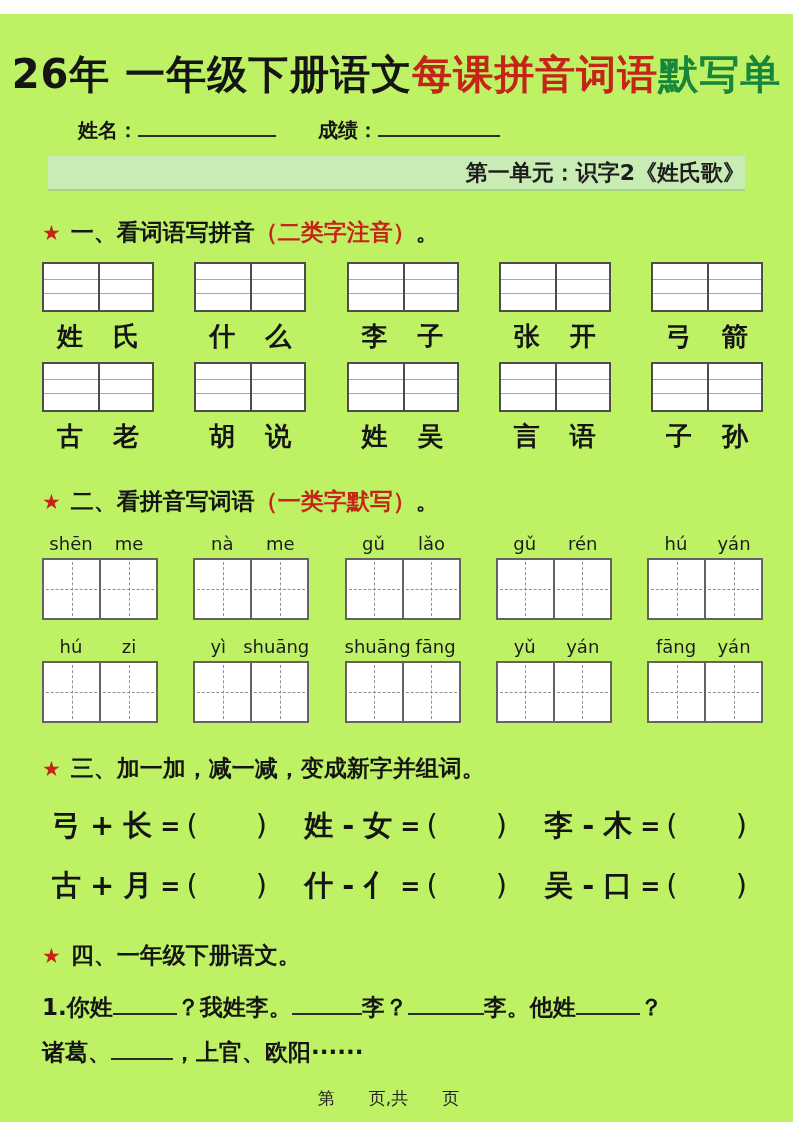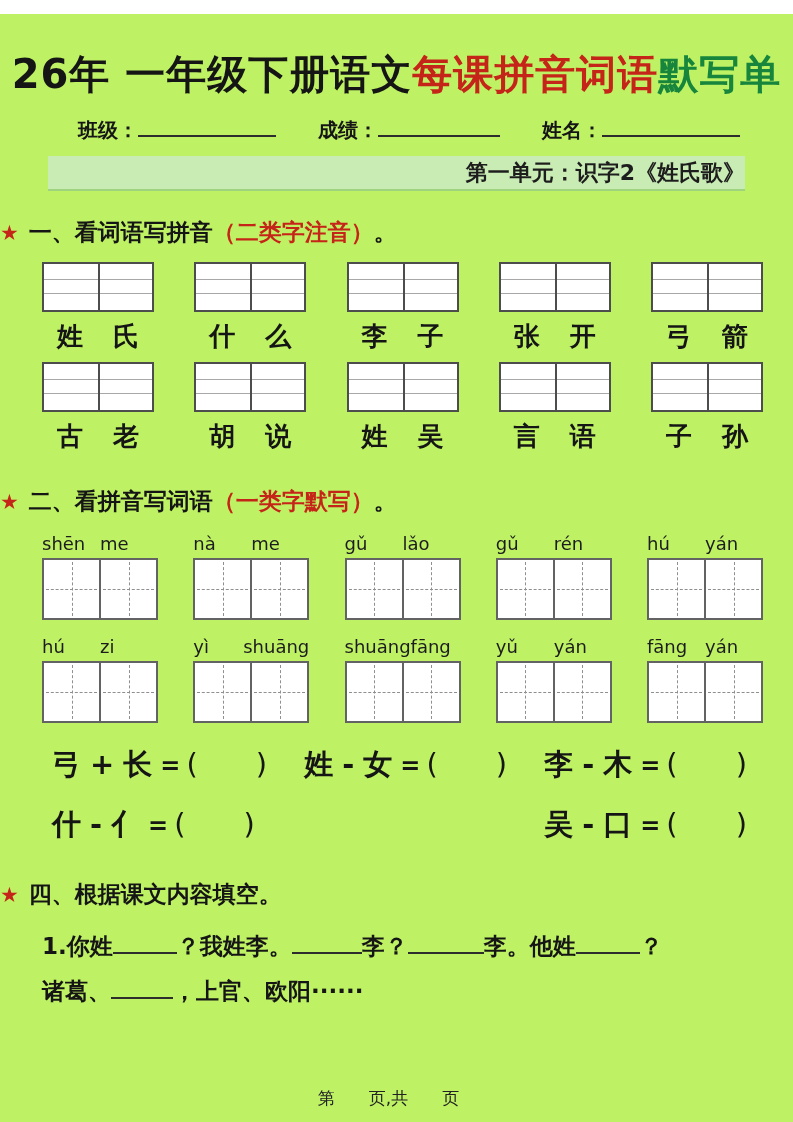--- a/index.html
+++ b/index.html
@@ -22,38 +22,38 @@
     font-size:20px;font-weight:600;align-items:flex-end;
   }
   .uline{display:inline-block;width:138px;height:0.95em;border-bottom:2px solid #2d2d2d;vertical-align:baseline;}
   
   .banner{
     margin:12px 48px 0;height:33px;line-height:33px;text-align:right;
     background:#c9ecb4;border-bottom:2px solid #9fd37f;
     font-size:22px;font-weight:700;color:#1d1d1d;
   }
   
-  .sec-head{font-size:23px;font-weight:700;line-height:30px;}
+  .sec-head{padding-left:42px;font-size:23px;font-weight:700;line-height:30px;}
   .sec-head .star{color:#c52518;font-size:21px;margin-right:10px;}
   .sec-head .red{color:#c52518;}
   .mt26{margin-top:26px;}  .mt36{margin-top:34px;}  .mt32{margin-top:30px;}
   
   .grid-row{display:flex;justify-content:space-between;padding:0 30px 0 42px;}
   .s1-row1{margin-top:14px;} .s1-row2{margin-top:10px;}
   .s2-row1{margin-top:16px;} .s2-row2{margin-top:16px;}
   .s1-item{width:112px;}
   .pgrid{position:relative;height:46px;border:2px solid #4d4d4d;background:#fff;}
   .pg-l{position:absolute;left:0;right:0;height:0;border-top:1px solid #a8a8a8;}
   .pg-l1{top:32%;} .pg-l2{top:64%;}
   .pg-v{position:absolute;top:0;bottom:0;left:50%;width:0;border-left:2px solid #4d4d4d;}
   .s1-chars{display:flex;margin-top:8px;font-size:26px;font-weight:700;line-height:32px;}
   .s1-chars span{flex:1;text-align:center;}
   .s2-item{width:116px;}
   .py{display:flex;font-size:18px;line-height:22px;margin-bottom:3px;color:#1c1c1c;}
-  .py span{flex:1;text-align:left;}
+  .py span{flex:1;text-align:center;}
   .tgrid{display:flex;height:58px;border:2px solid #636363;background:#fff;}
   .tcell{flex:1;position:relative;}
   .tcell + .tcell{border-left:2px solid #636363;}
   .tdh{position:absolute;left:2px;right:2px;top:50%;height:0;border-top:1px dashed #8f8f8f;}
   .tdv{position:absolute;top:2px;bottom:2px;left:50%;width:0;border-left:1px dashed #8f8f8f;}
   
   .eq-row{display:flex;justify-content:space-between;padding:0 46px 0 52px;font-size:29px;font-weight:600;}
   .eq-row1{margin-top:22px;} .eq-row2{margin-top:20px;}
   .eq span{display:inline-block;}
   .eq-op{margin:0 9px;} .eq-eq{margin:0 6px 0 8px;font-size:24px;}
@@ -66,23 +66,22 @@
   .footer{position:absolute;left:0;right:16px;bottom:26px;text-align:center;font-size:17px;color:#222;}
 </style>
 </head>
 <body>
 
 <div class="page">
 
   <h1 class="title"><span>26年 一年级下册语文</span><span class="t-red">每课拼音词语</span><span class="t-green">默写单</span></h1>
 
   <div class="info-line">
-    <span><span>班级：</span><span class="uline"></span></span>
+    <span><span>姓名：</span><span class="uline"></span></span>
     <span><span>成绩：</span><span class="uline" style="width:122px"></span></span>
-    <span><span>姓名：</span><span class="uline"></span></span>
   </div>
 
   <div class="banner"><span>第一单元：识字2《姓氏歌》</span></div>
 
   <div class="sec-head mt26"><span class="star">★</span><span>一、看词语写拼音</span><span class="red">（二类字注音）</span><span>。</span></div>
   <div id="s1-rows">
       <div class="grid-row s1-row1">
         <div class="s1-item">
           <div class="pgrid">
             <span class="pg-l pg-l1"></span>
@@ -359,32 +358,34 @@
             </span>
             <span class="tcell">
               <i class="tdv"></i>
               <i class="tdh"></i>
             </span>
           </div>
         </div>
       </div>
     </div>
 
+  <div class="sec-head mt32"><span class="star">★</span><span>三、加一加，减一减，变成新字并组词。</span></div>
   <div id="s3-rows">
       <div class="eq-row eq-row1">
         <div class="eq"><span>弓</span><span class="eq-op">+</span><span>长</span><span class="eq-eq">=</span><span class="eq-par">(</span><span class="eq-gap"></span><span class="eq-par">)</span></div>
         <div class="eq"><span>姓</span><span class="eq-op">-</span><span>女</span><span class="eq-eq">=</span><span class="eq-par">(</span><span class="eq-gap"></span><span class="eq-par">)</span></div>
         <div class="eq"><span>李</span><span class="eq-op">-</span><span>木</span><span class="eq-eq">=</span><span class="eq-par">(</span><span class="eq-gap"></span><span class="eq-par">)</span></div>
       </div>
       <div class="eq-row eq-row2">
+        <div class="eq"><span>古</span><span class="eq-op">+</span><span>月</span><span class="eq-eq">=</span><span class="eq-par">(</span><span class="eq-gap"></span><span class="eq-par">)</span></div>
         <div class="eq"><span>什</span><span class="eq-op">-</span><span>亻</span><span class="eq-eq">=</span><span class="eq-par">(</span><span class="eq-gap"></span><span class="eq-par">)</span></div>
         <div class="eq"><span>吴</span><span class="eq-op">-</span><span>口</span><span class="eq-eq">=</span><span class="eq-par">(</span><span class="eq-gap"></span><span class="eq-par">)</span></div>
       </div>
     </div>
 
-  <div class="sec-head mt36"><span class="star">★</span><span>四、根据课文内容填空。</span></div>
+  <div class="sec-head mt36"><span class="star">★</span><span>四、一年级下册语文。</span></div>
   <div id="s4-para" class="fill-para">
       <div class="fill-line"><span>1.你姓</span><span class="blank" style="width: 64px;"></span><span>？我姓李。</span><span class="blank" style="width: 70px;"></span><span>李？</span><span class="blank" style="width: 76px;"></span><span>李。他姓</span><span class="blank" style="width: 64px;"></span><span>？</span></div>
       <div class="fill-line"><span>诸葛、</span><span class="blank" style="width: 62px;"></span><span>，上官、欧阳······</span></div>
     </div>
 
   <div class="footer"><span>第　　页,共　　页</span></div>
 </div>
 
 </body></html>

